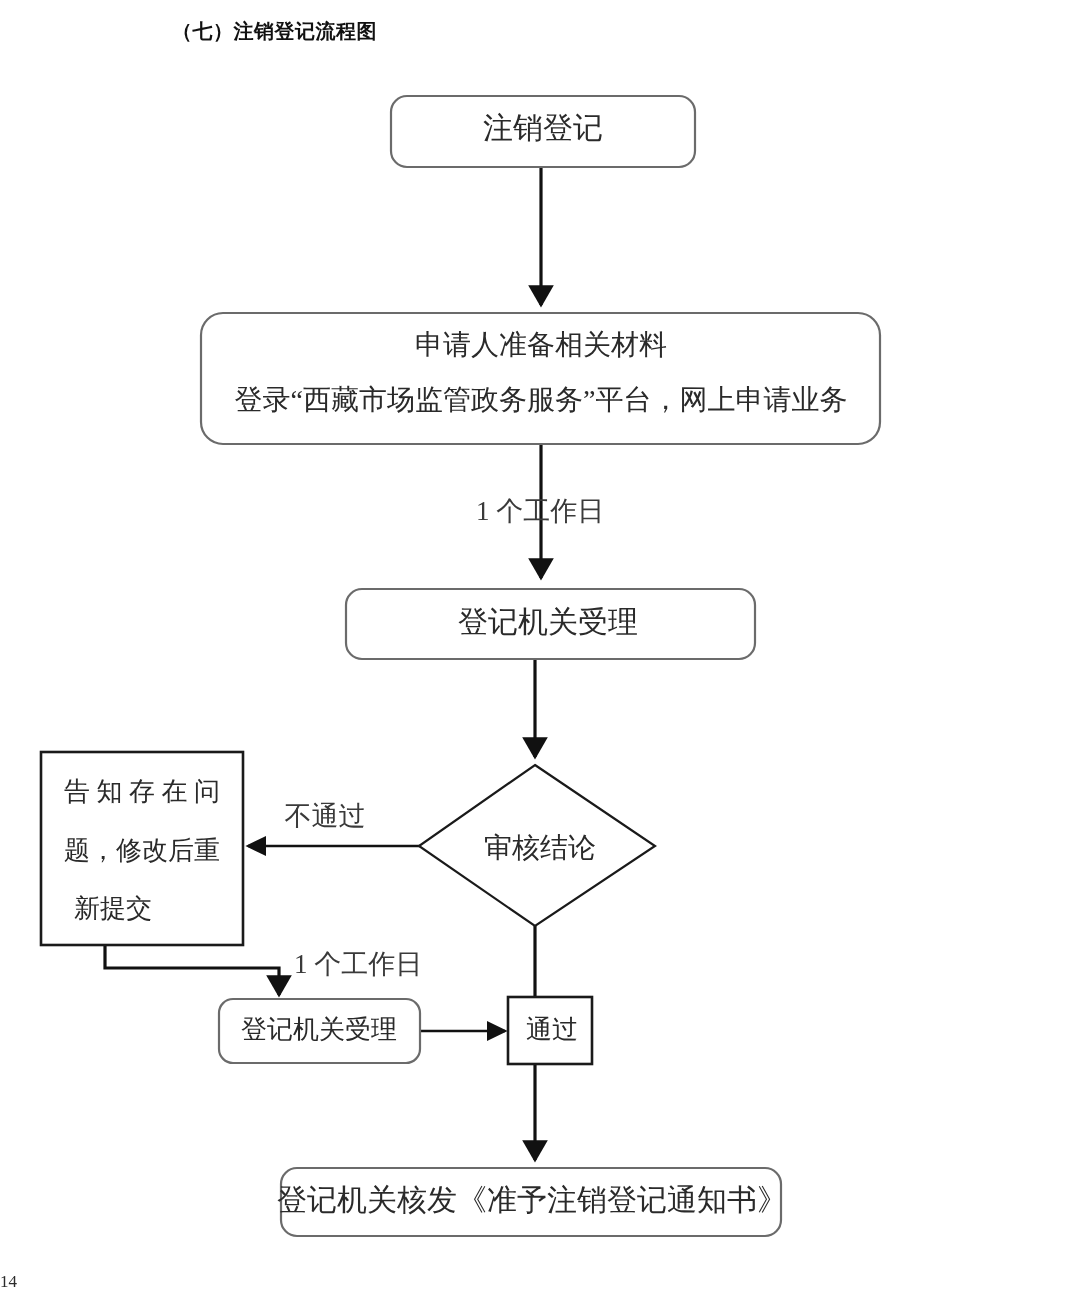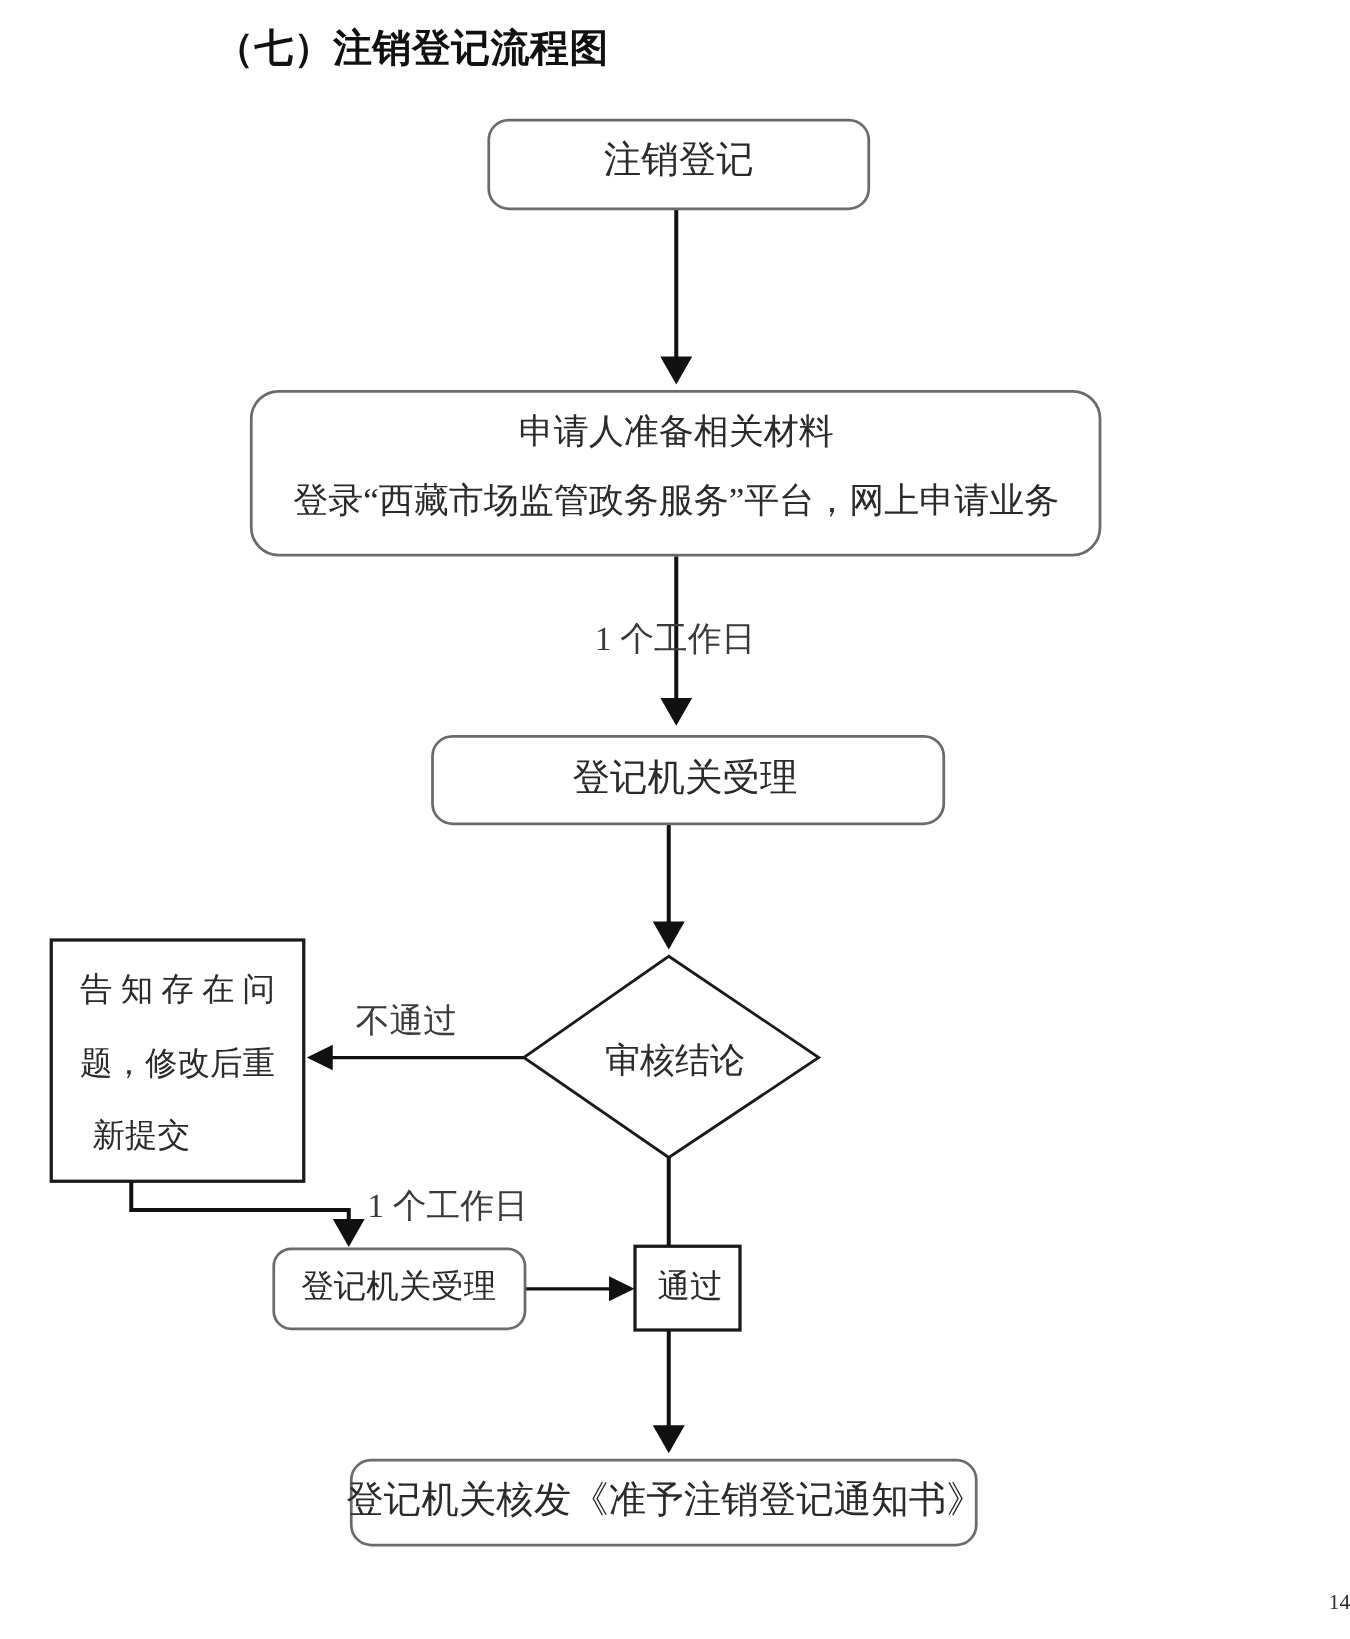--- a/index.html
+++ b/index.html
@@ -20,31 +20,31 @@
     left: 0; top: 0;
     width: 1080px;
     height: 1311px;
   }
   #title {
     position: absolute;
     left: 172px;
     top: 18px;
     font-family: "Liberation Sans", "DejaVu Sans", sans-serif;
     font-weight: bold;
-    font-size: 31px;
+    font-size: 20px;
     letter-spacing: 0.5px;
     color: #111111;
     white-space: nowrap;
   }
   #page-number {
     position: absolute;
     left: 0;
     top: 1272px;
     width: 1080px;
-    text-align: right;
+    text-align: left;
     font-size: 17px;
     font-family: "Liberation Serif", "DejaVu Serif", serif;
     color: #2b2b2b;
   }
   svg#flow {
     position: absolute;
     left: 0;
     top: 0;
     width: 1080px;
     height: 1311px;

